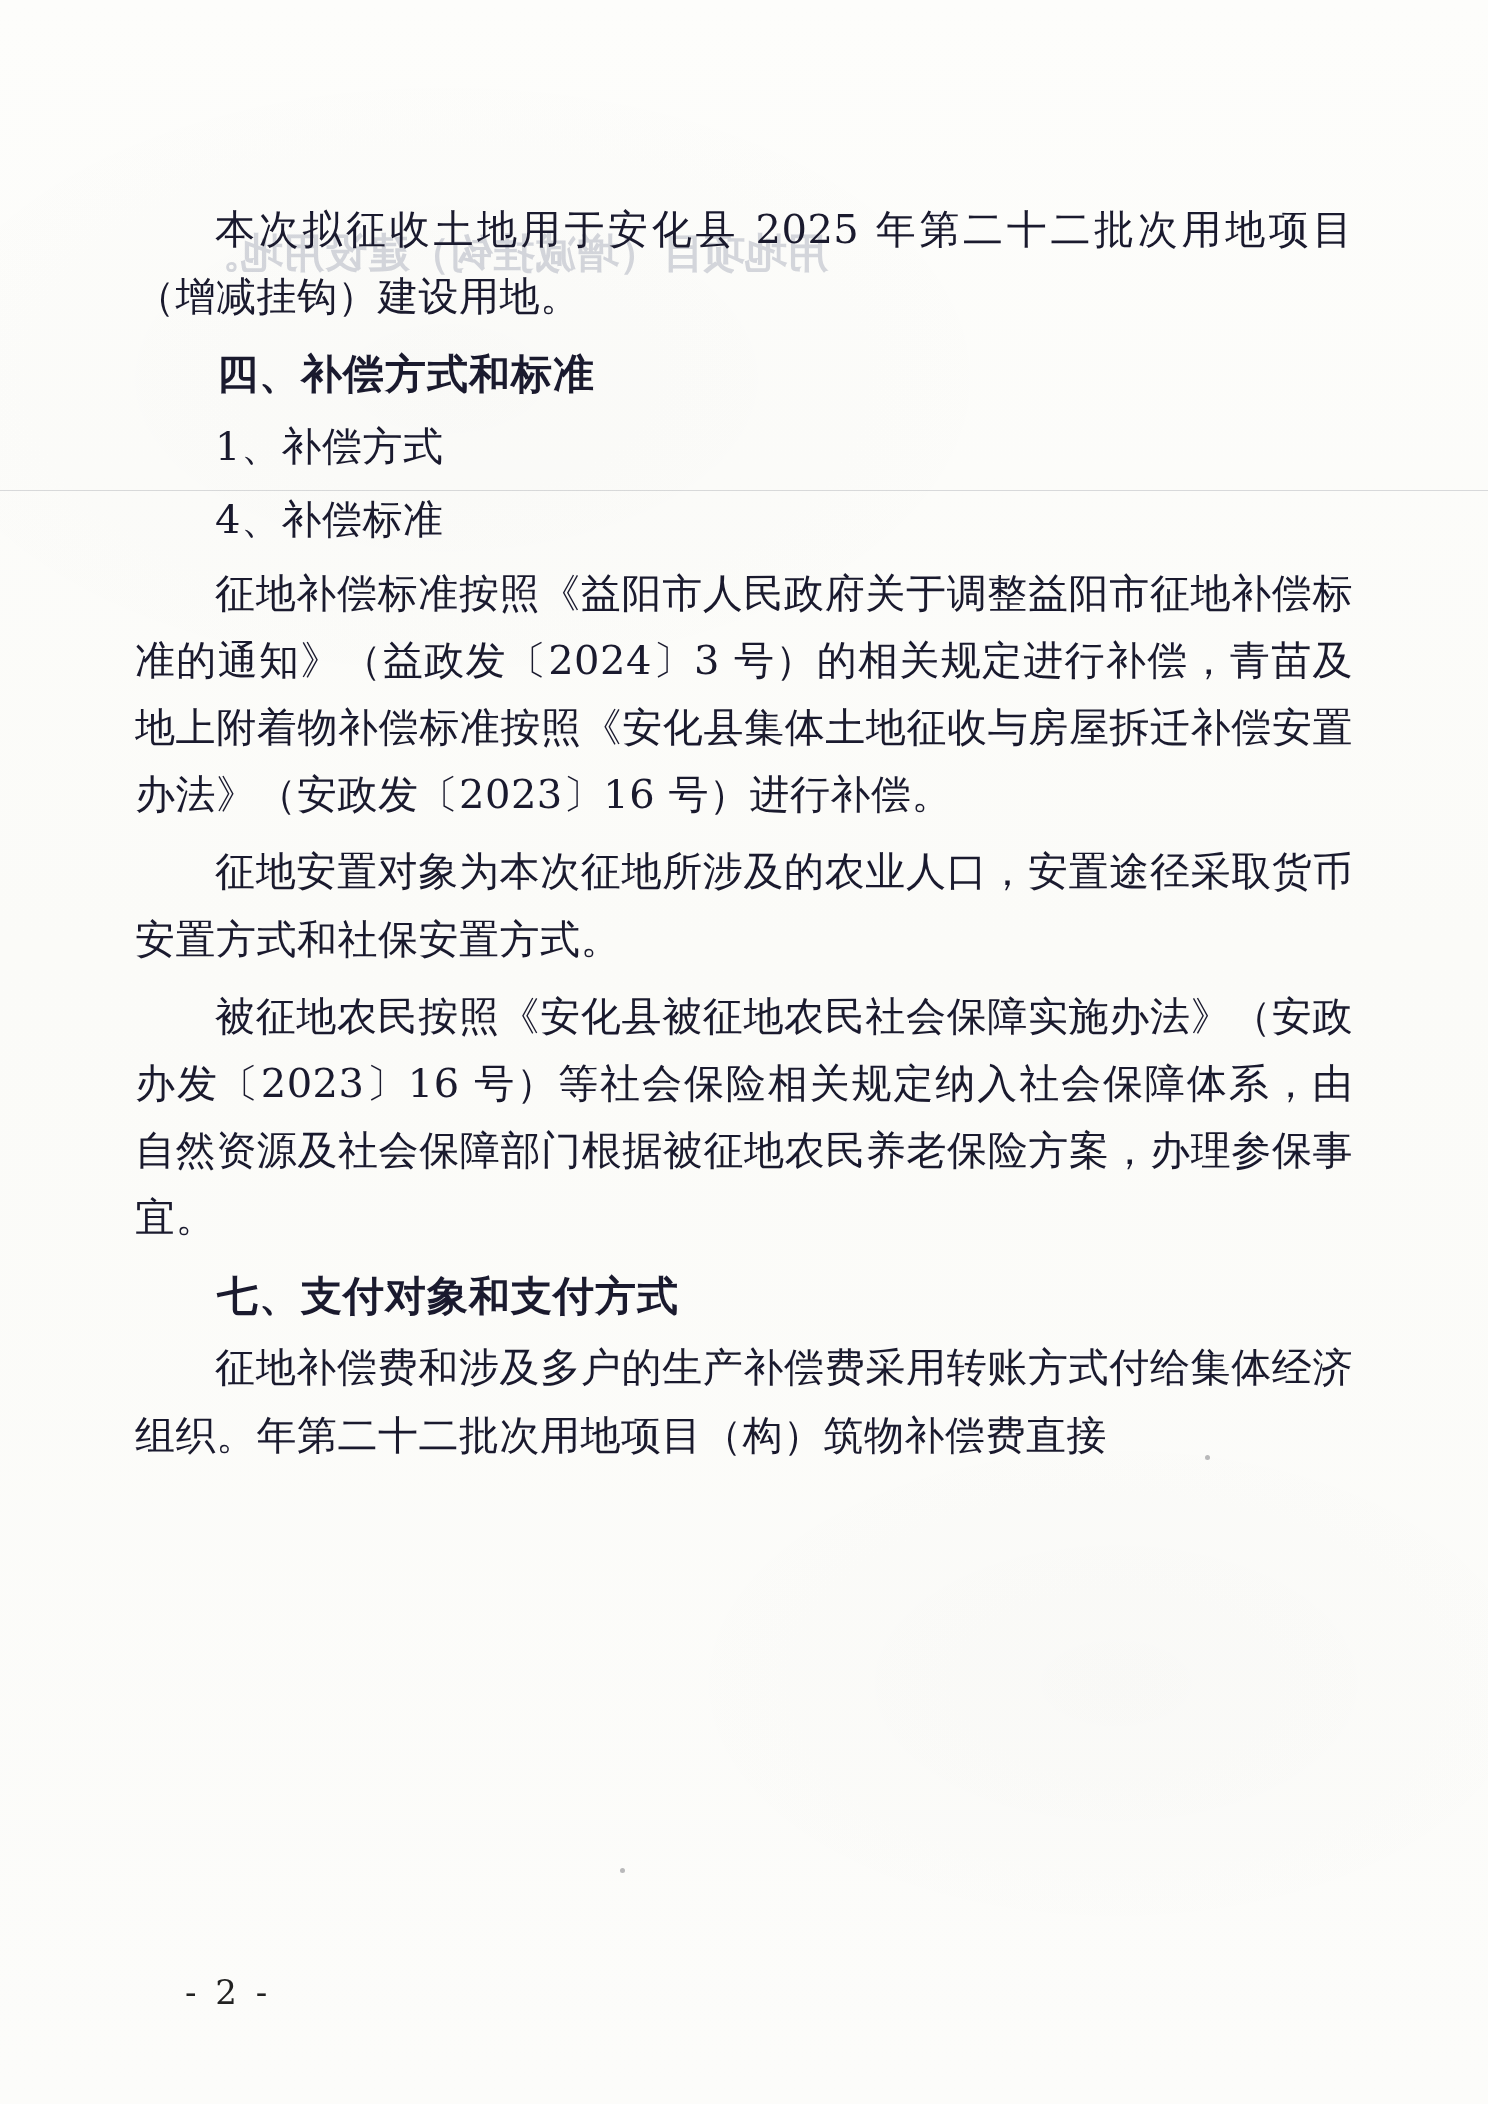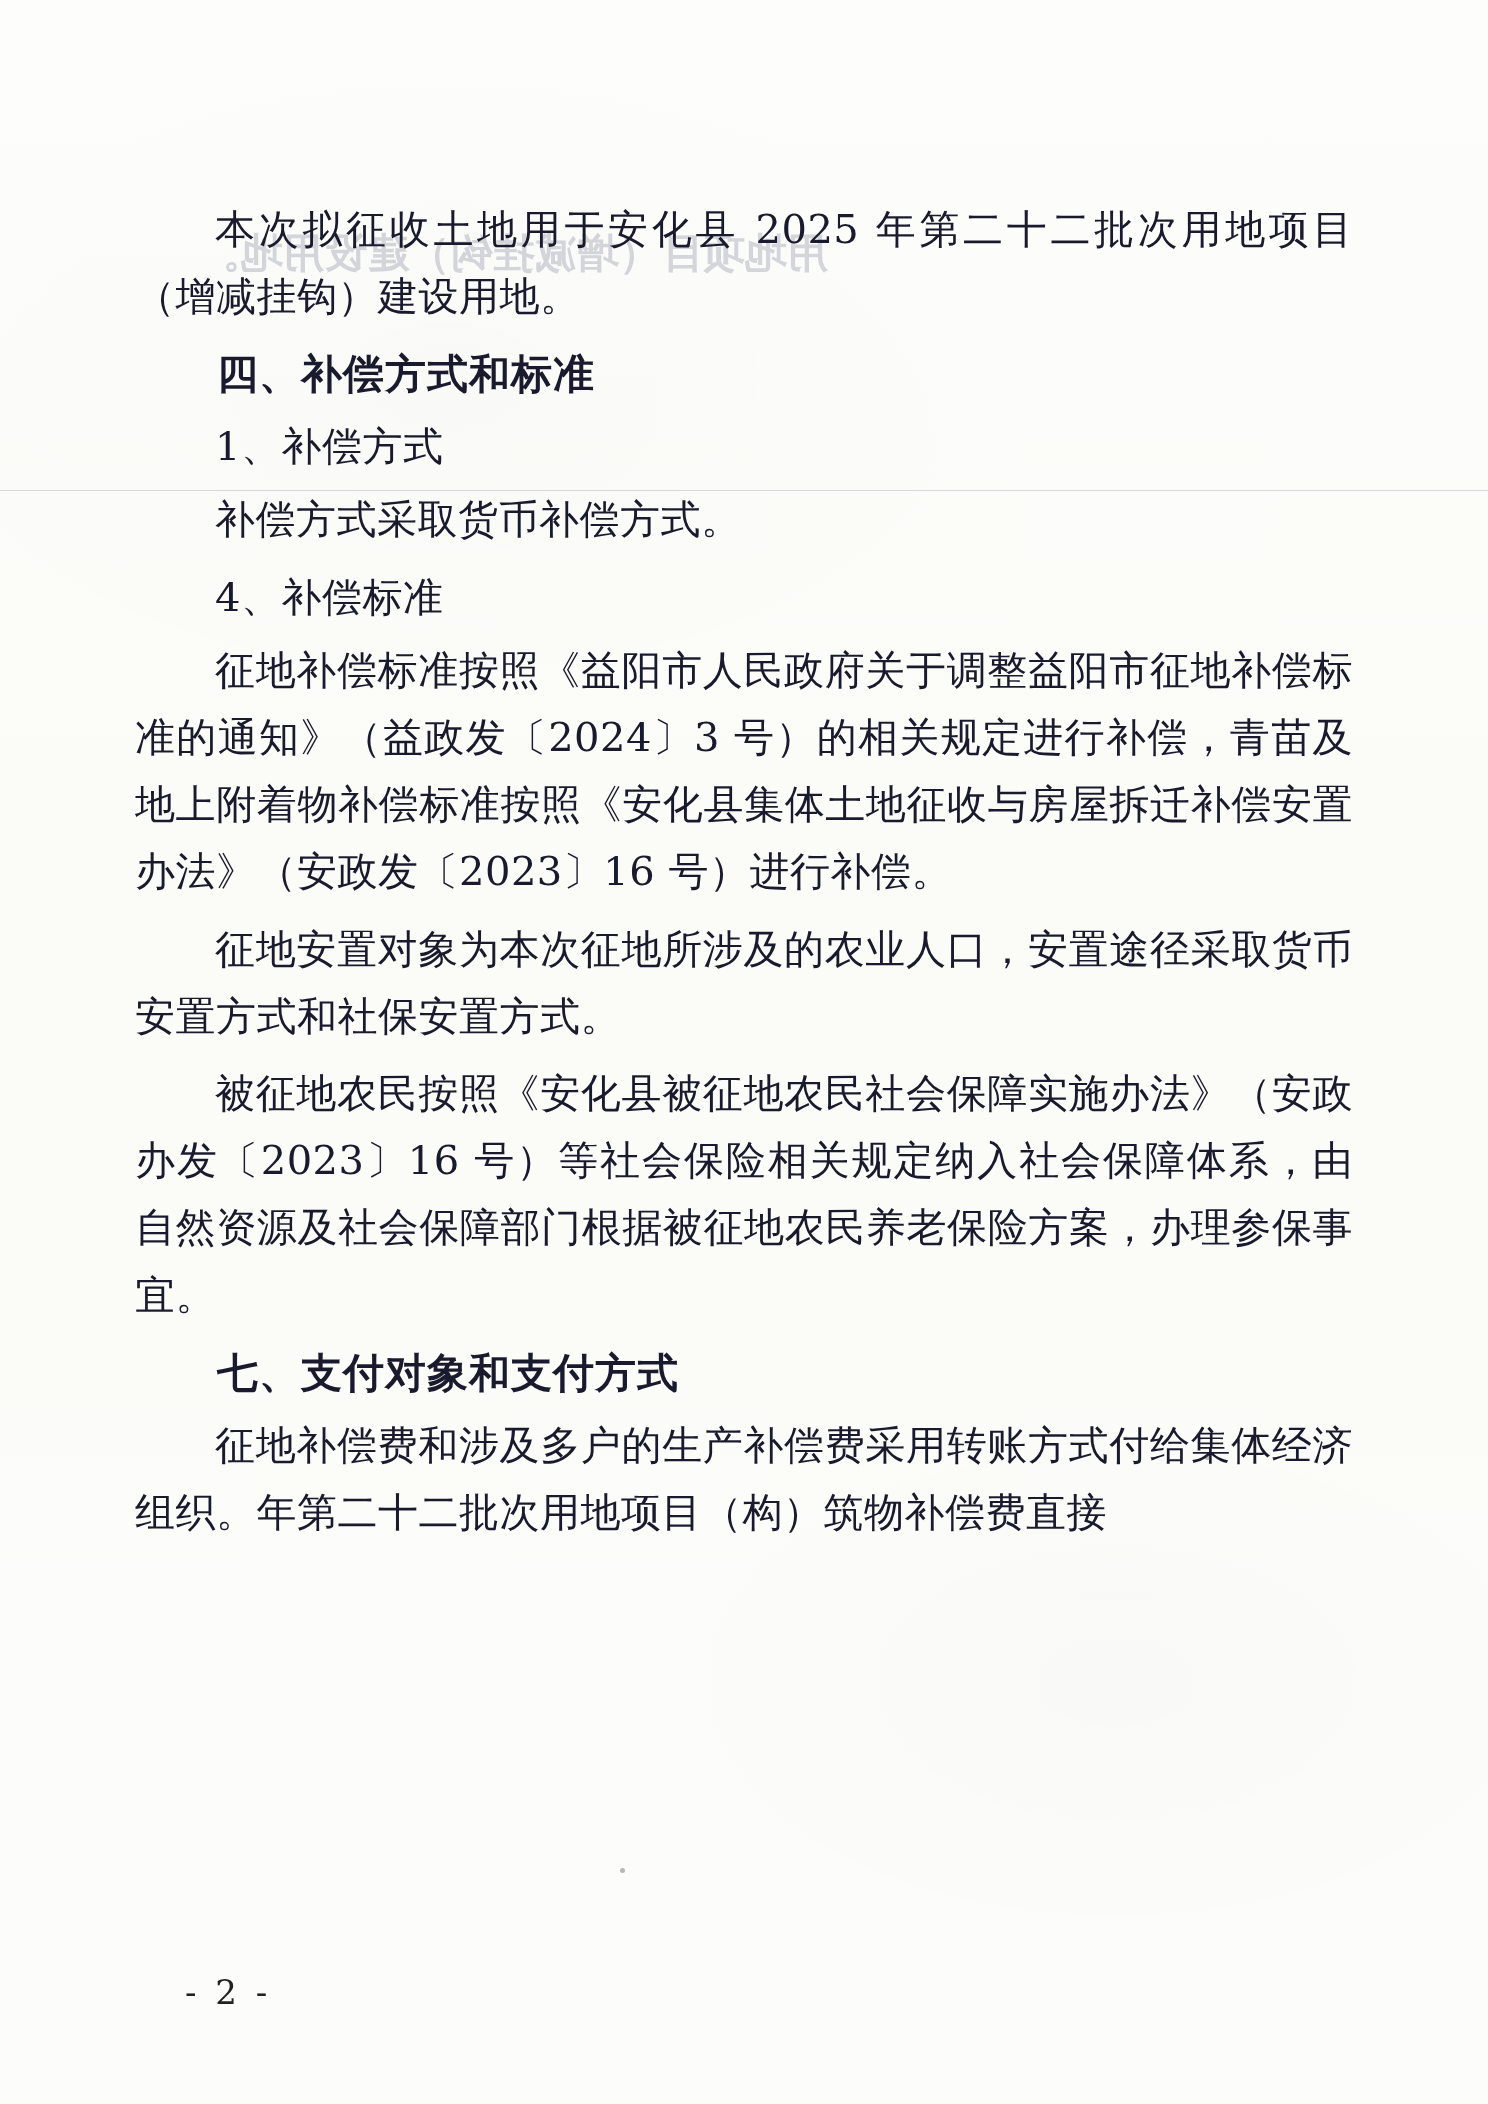--- a/index.html
+++ b/index.html
@@ -111,21 +111,20 @@
   <div class="bleed">用地项目（增减挂钩）建设用地。</div>
 
   <div class="content">
 
     <p class="indent blk">本次拟征收土地用于安化县 2025 年第二十二批次用地项目（增减挂钩）建设用地。</p>
 
     <h2 class="section">四、补偿方式和标准</h2>
 
     <p class="indent">1、补偿方式</p>
 
-    <p class="indent blk">补偿方式采取货币补偿方式。</p>
 
     <p class="indent">4、补偿标准</p>
 
     <p class="indent blk">征地补偿标准按照《益阳市人民政府关于调整益阳市征地补偿标准的通知》（益政发〔2024〕3 号）的相关规定进行补偿，青苗及地上附着物补偿标准按照《安化县集体土地征收与房屋拆迁补偿安置办法》（安政发〔2023〕16 号）进行补偿。</p>
 
 
     <p class="indent blk">征地安置对象为本次征地所涉及的农业人口，安置途径采取货币安置方式和社保安置方式。</p>
 
 
     <p class="indent blk">被征地农民按照《安化县被征地农民社会保障实施办法》（安政办发〔2023〕16 号）等社会保险相关规定纳入社会保障体系，由自然资源及社会保障部门根据被征地农民养老保险方案，办理参保事宜。</p>

